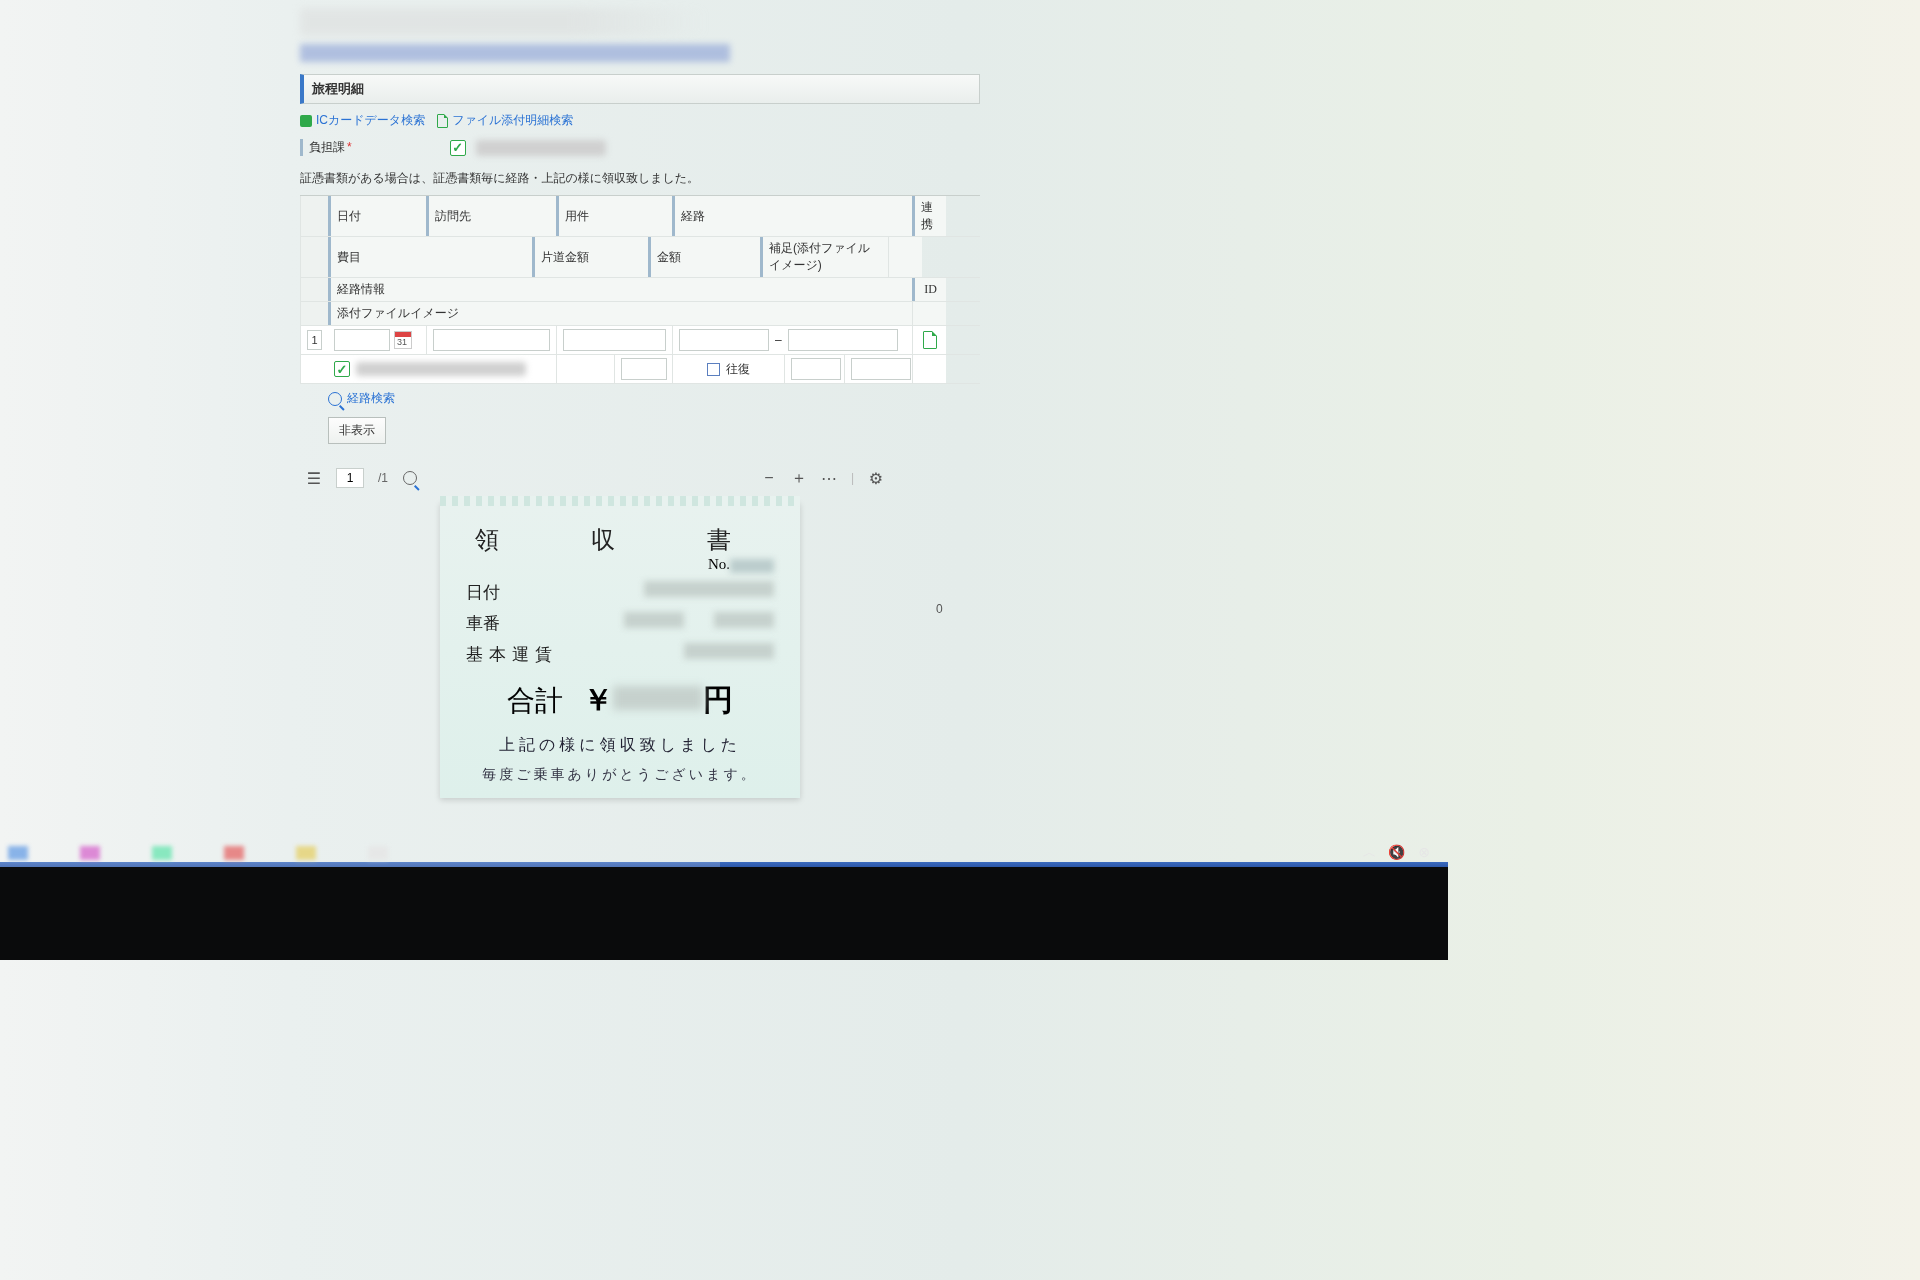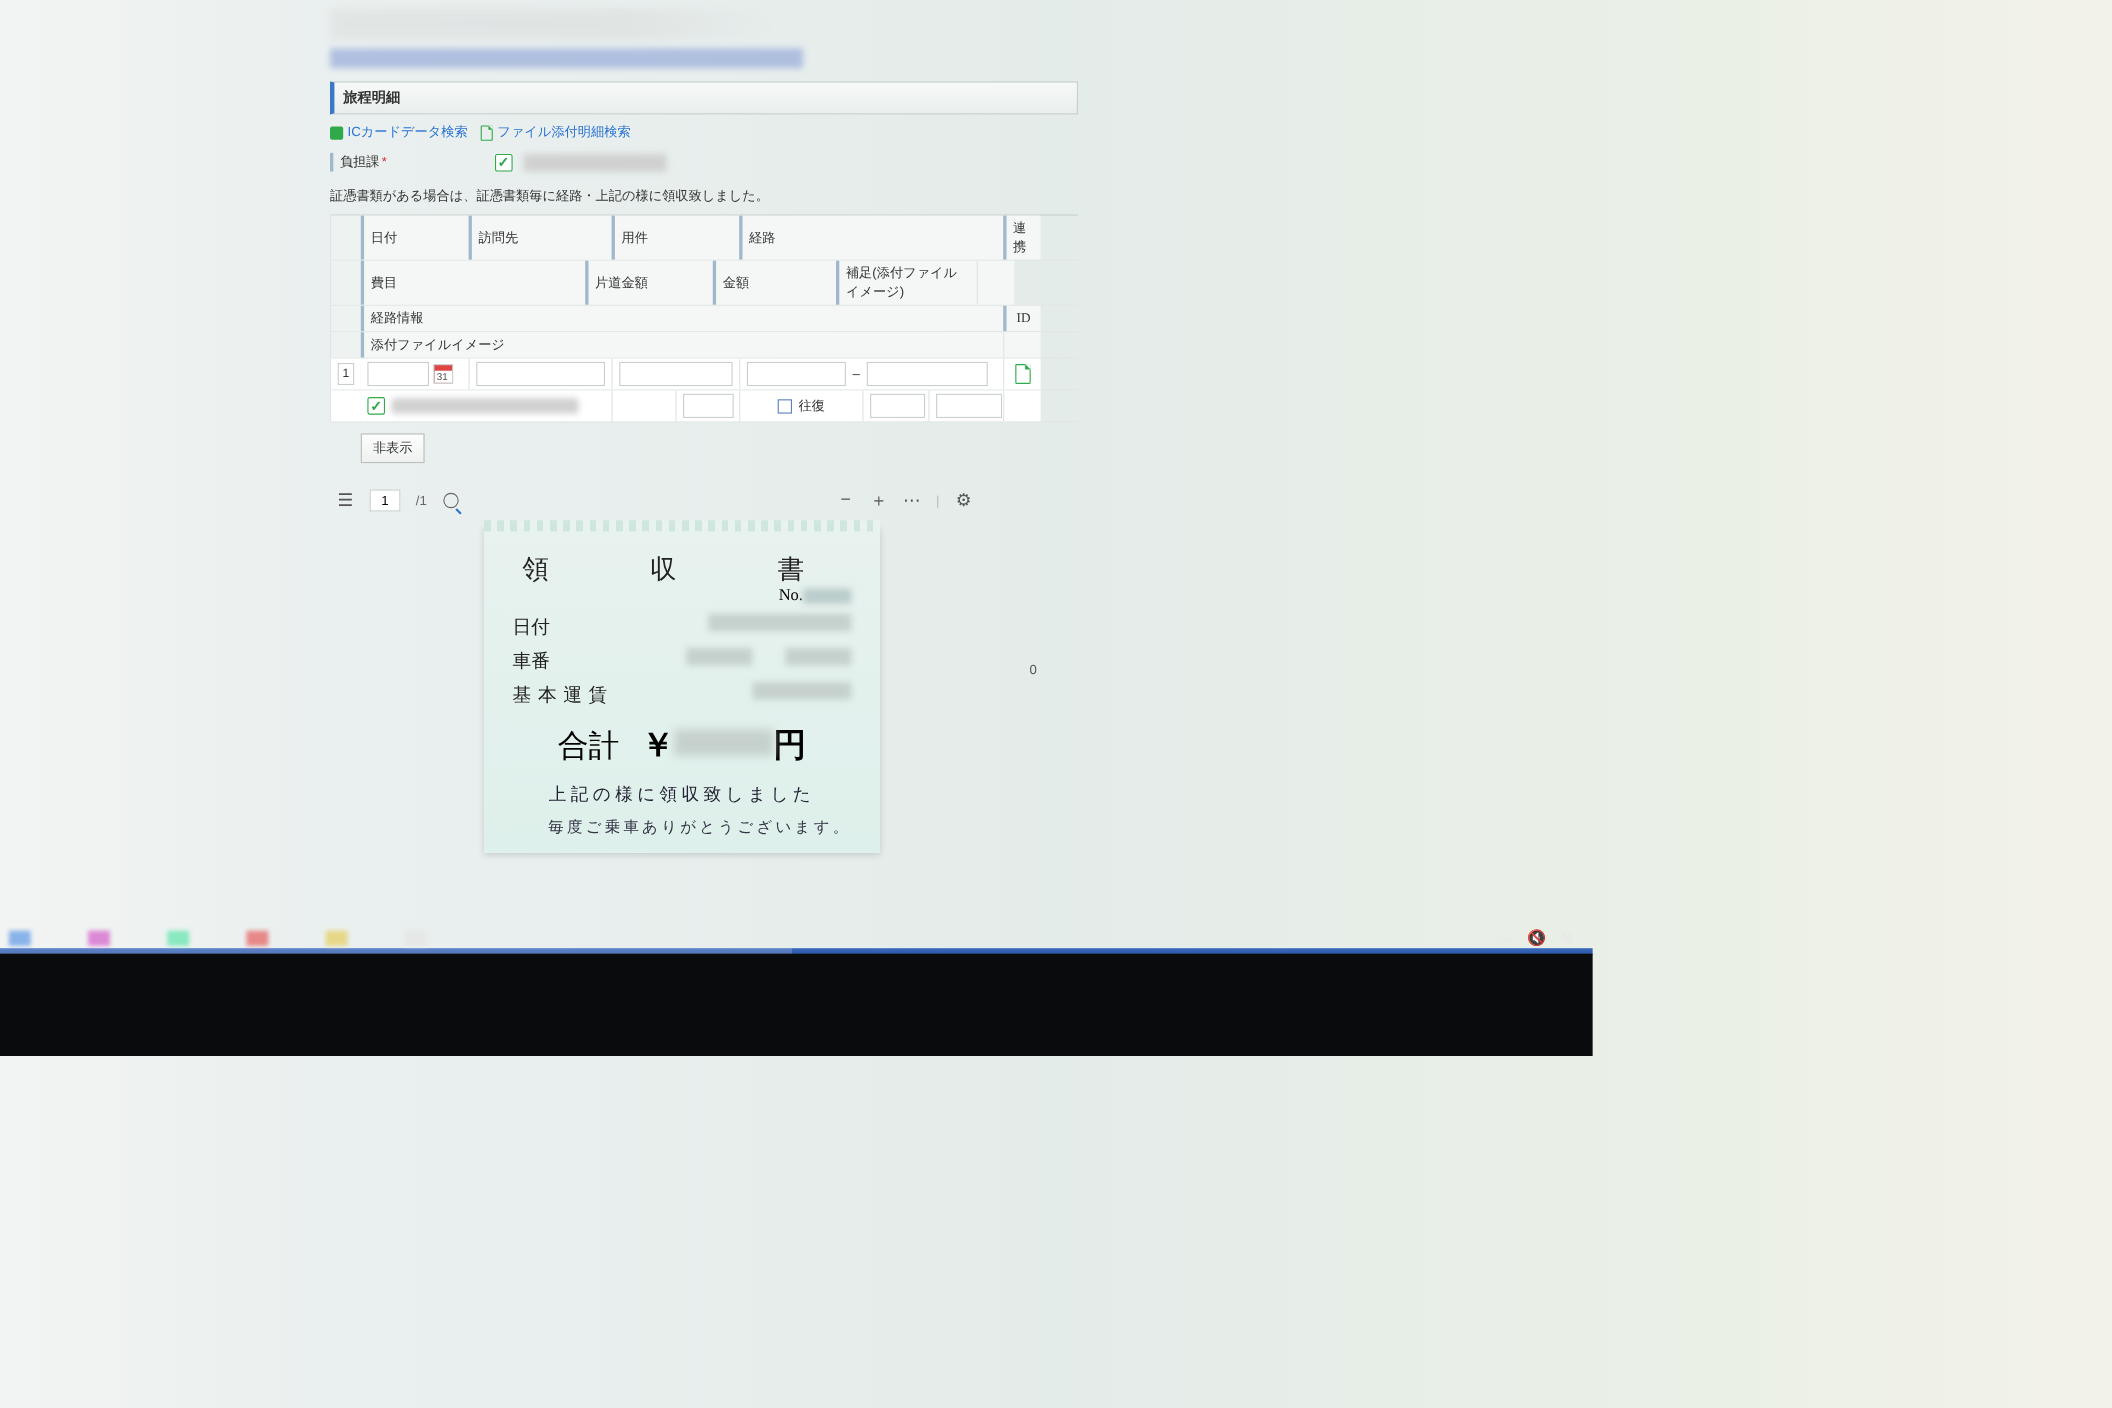--- a/index.html
+++ b/index.html
@@ -182,21 +182,21 @@
   .r-no .blur { display:inline-block; width:44px; height:14px; filter:blur(3px); background:#bcc; vertical-align:middle;}
   .r-line { display:flex; justify-content:space-between; font-family:"MS Mincho",serif; font-size:17px; margin-top:8px; color:#222;}
   .r-line .blur { width:130px; height:16px; filter:blur(3px); background:#c6d1cd;}
   .r-line .blur.sm { width:60px;}
   .r-total { display:flex; align-items:baseline; gap:20px; justify-content:center; margin-top:14px; font-family:Liberation Mono, monospace;}
   .r-total .lab{ font-size:28px; }
   .r-total .yen{ font-size:30px; font-weight:bold;}
   .r-total .blur{ display:inline-block; width:90px; height:24px; filter:blur(4px); background:#c6d1cd;}
   .r-total .en{ font-size:30px; font-weight:bold;}
   .r-foot { font-family:"MS Mincho",serif; font-size:16px; letter-spacing:4px; margin-top:14px; text-align:center; color:#223;}
-  .r-foot2 { font-family:"MS Mincho",serif; font-size:14px; letter-spacing:3px; margin-top:10px; text-align:right; color:#334;}
+  .r-foot2 { font-family:"MS Mincho",serif; font-size:14px; letter-spacing:3px; margin-top:10px; text-align:center; color:#334;}
   .stray-0 {
     position:absolute; left: 936px; top: 602px; font-size:12px; color:#555;
   }
   
   .taskbar { position:absolute; left:0; right:0; bottom:0; height:93px; background:#0a0b0c; }
   .task-thin { position:absolute; left:0; right:0; bottom:92px; height:6px; background:linear-gradient(#3b6bbf,#2953a3);}
   .task-thin::before{content:"";position:absolute;left:0;width:720px;top:0;bottom:0;background:rgba(255,255,255,.18);}
   .task-icons { position:absolute; left:8px; bottom:96px; height:18px; display:flex; gap:52px;}
   .ti { width:20px; height:14px; filter:blur(2px); opacity:.8;}
   .ti.a{background:#6fa3e6;} .ti.b{background:#d86fcf;} .ti.c{background:#6fe6b3;}
@@ -315,20 +315,24 @@
       <div class="gc" style="width:60px">
           <input class="input" style="width: 50px;">
         </div>
       <div class="gc" style="width:68px">
           <input class="input" style="width: 60px;">
         </div>
       <div class="gc last"></div>
     </div>
   </div>
 
+  <a href="#" class="route-link">
+    <span class="mag"></span>
+    <span>経路検索</span>
+  </a>
 
   <button class="hide-btn">非表示</button>
 
   
   <div class="viewer-bar">
     <div class="vb-left">
       <span class="tb-icon">☰</span>
       <input class="page-box" value="1" style="">
       <span class="slash">
         <span>/</span><span>1</span>

